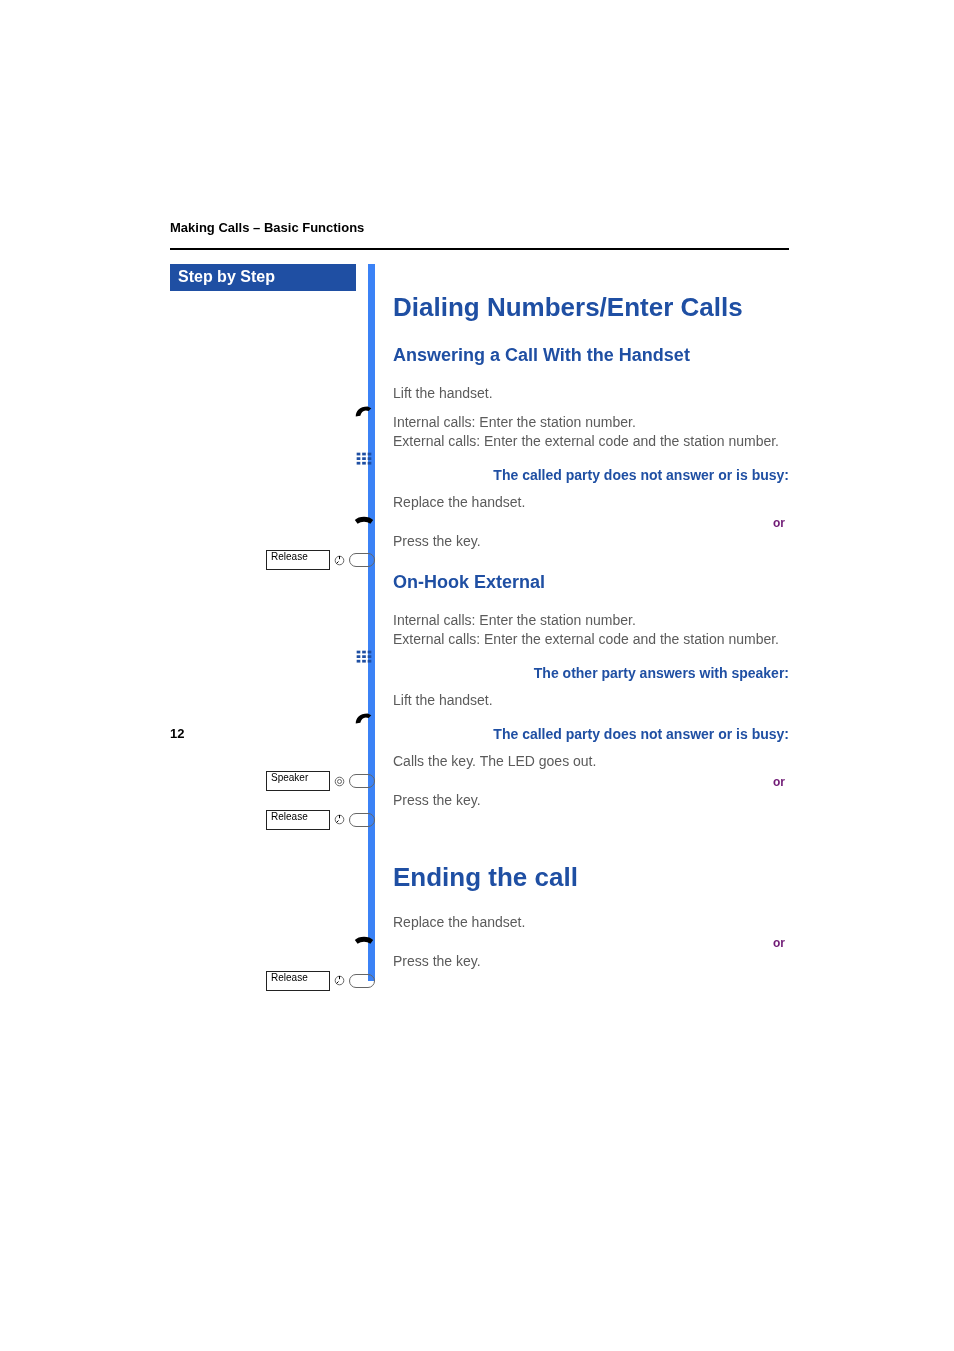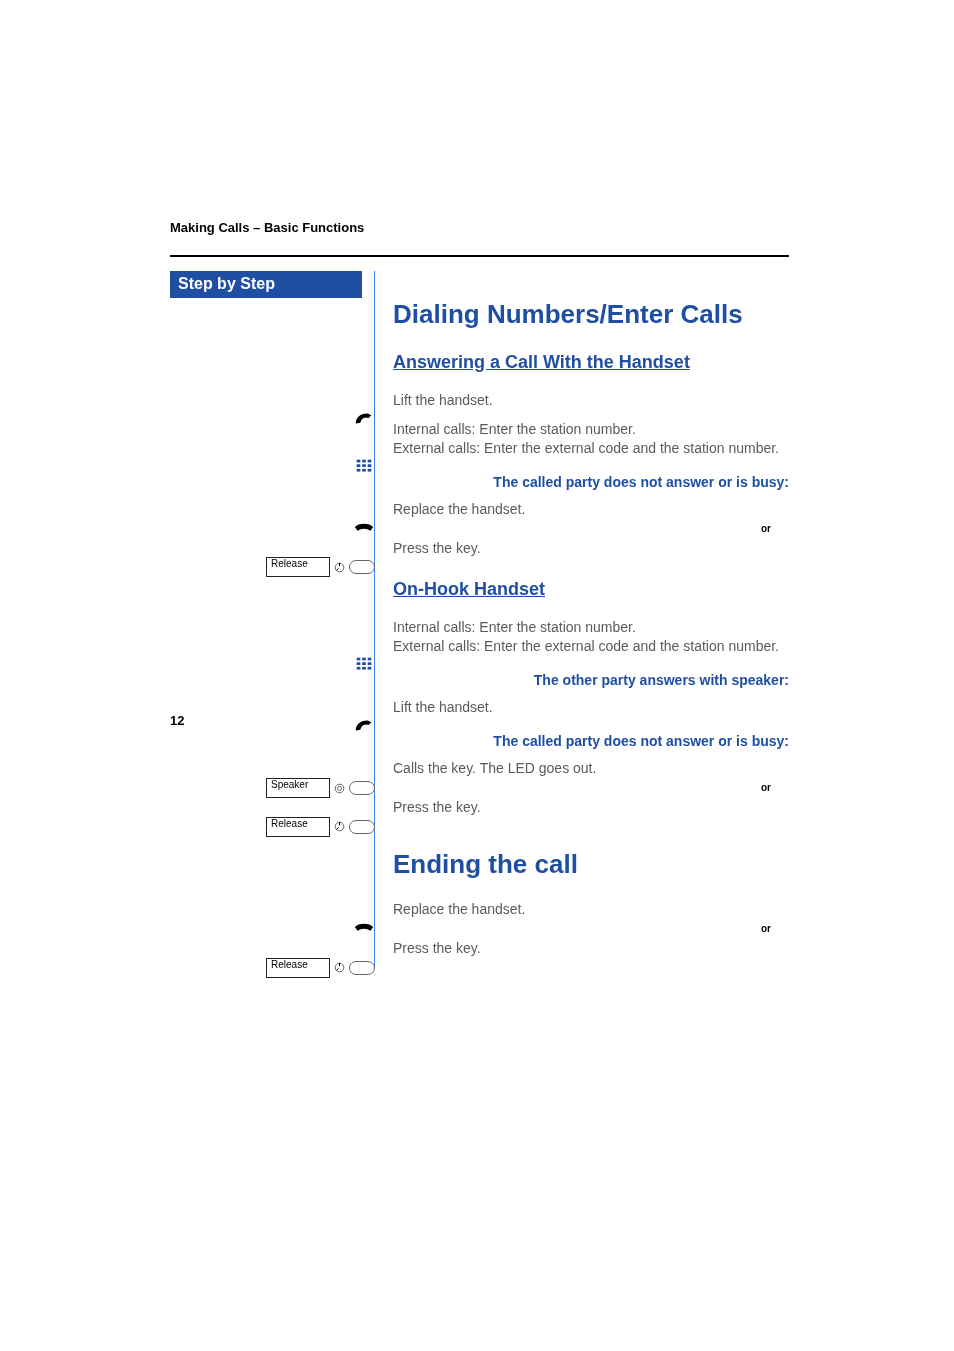--- a/index.html
+++ b/index.html
@@ -11,33 +11,33 @@
     position:relative;
   }
   .page{
     position:relative;
     box-sizing:border-box;
     padding:220px 165px 0 170px;
   }
   .running-head{
     font-size:13px;font-weight:bold;
     color:#000;
-    margin-bottom:20px;
+    margin-bottom:13px;
   }
   .rule{
     border:none;border-top:2px solid #000;
     margin:0 0 14px 0;
   }
   .layout{
     display:flex;
     align-items:stretch;
   }
   .sidebar{
     width:205px;flex:0 0 205px;
-    border-right:1px solid #3b82f6;
+    border-right:7px solid #3b82f6;
     box-sizing:border-box;
     padding-right:12px;
   }
   .sidebar-title{
     background:#1f4fa3;
     color:#fff;
     font-weight:bold;
     font-size:16px;
     padding:4px 8px 5px 8px;
     margin:0;
@@ -50,21 +50,20 @@
     color:#1f4fa3;
     font-size:26px;
     font-weight:bold;
     margin:28px 0 20px 0;
   }
   h2.sub{
     color:#1f4fa3;
     font-size:18px;
     font-weight:bold;
     margin:22px 0 18px 0;
-    text-decoration:underline;
   }
   h3.cond{
     color:#1f4fa3;
     font-size:14px;
     font-weight:bold;
     margin:16px 0 10px 0;
     text-align:right;
   }
   .step{
     display:flex;
@@ -83,22 +82,22 @@
     display:flex;
     align-items:center;
     white-space:nowrap;
   }
   .step .txt{
     font-size:14px;
     color:#5b5b5b;
     line-height:1.35;
   }
   .or-label{
-    font-size:10px;font-weight:bold;color:#000000;
-    position:absolute;right:18px;
+    font-size:12px;font-weight:bold;color:#701a75;
+    position:absolute;right:4px;
   }
   
   .keywrap{display:flex;align-items:center;gap:4px}
   .keybox{
     border:1px solid #222;
     font-size:10px;
     padding:0 4px;
     min-width:64px;
     height:20px;line-height:12px;
     background:#fff;color:#000;
@@ -204,21 +203,21 @@
                     <path d="M5.5 1v3.2 M2.5 8.5l2-2" stroke="#000" stroke-width="1" fill="none"></path>
                   </svg>
                 </span>
               <span class="oval"></span>
             </span>
           </span>
         </div>
         <div class="txt">Press the key.</div>
       </div>
 
-      <h2 class="sub">On-Hook Handset</h2>
+      <h2 class="sub">On-Hook External</h2>
 
       <div class="step">
         <div class="icon-col">
           <span class="icon-abs">
             <svg class="ic" viewBox="0 0 24 18">
               <g fill="#1f4fa3">
                 <rect x="4" y="1" width="4" height="3"></rect>
                   <rect x="10" y="1" width="4" height="3"></rect>
                   <rect x="16" y="1" width="4" height="3"></rect>
                 <rect x="4" y="6" width="4" height="3"></rect>
@@ -283,21 +282,21 @@
                     <path d="M5.5 1v3.2 M2.5 8.5l2-2" stroke="#000" stroke-width="1" fill="none"></path>
                   </svg>
                 </span>
               <span class="oval"></span>
             </span>
           </span>
         </div>
         <div class="txt">Press the key.</div>
       </div>
 
-      <h1 class="section" style="margin-top:32px">Ending the call</h1>
+      <h1 class="section" style="margin-top:52px">Ending the call</h1>
 
       <div class="step">
         <div class="icon-col">
           <span class="icon-abs">
             <svg class="ic" viewBox="0 0 24 18">
                 <path d="M2 8 C6 3 18 3 22 8 L19 12 C15 9 9 9 5 12 Z" fill="#000"></path>
               </svg>
           </span>
         </div>
         <div class="txt">Replace the handset.</div>

